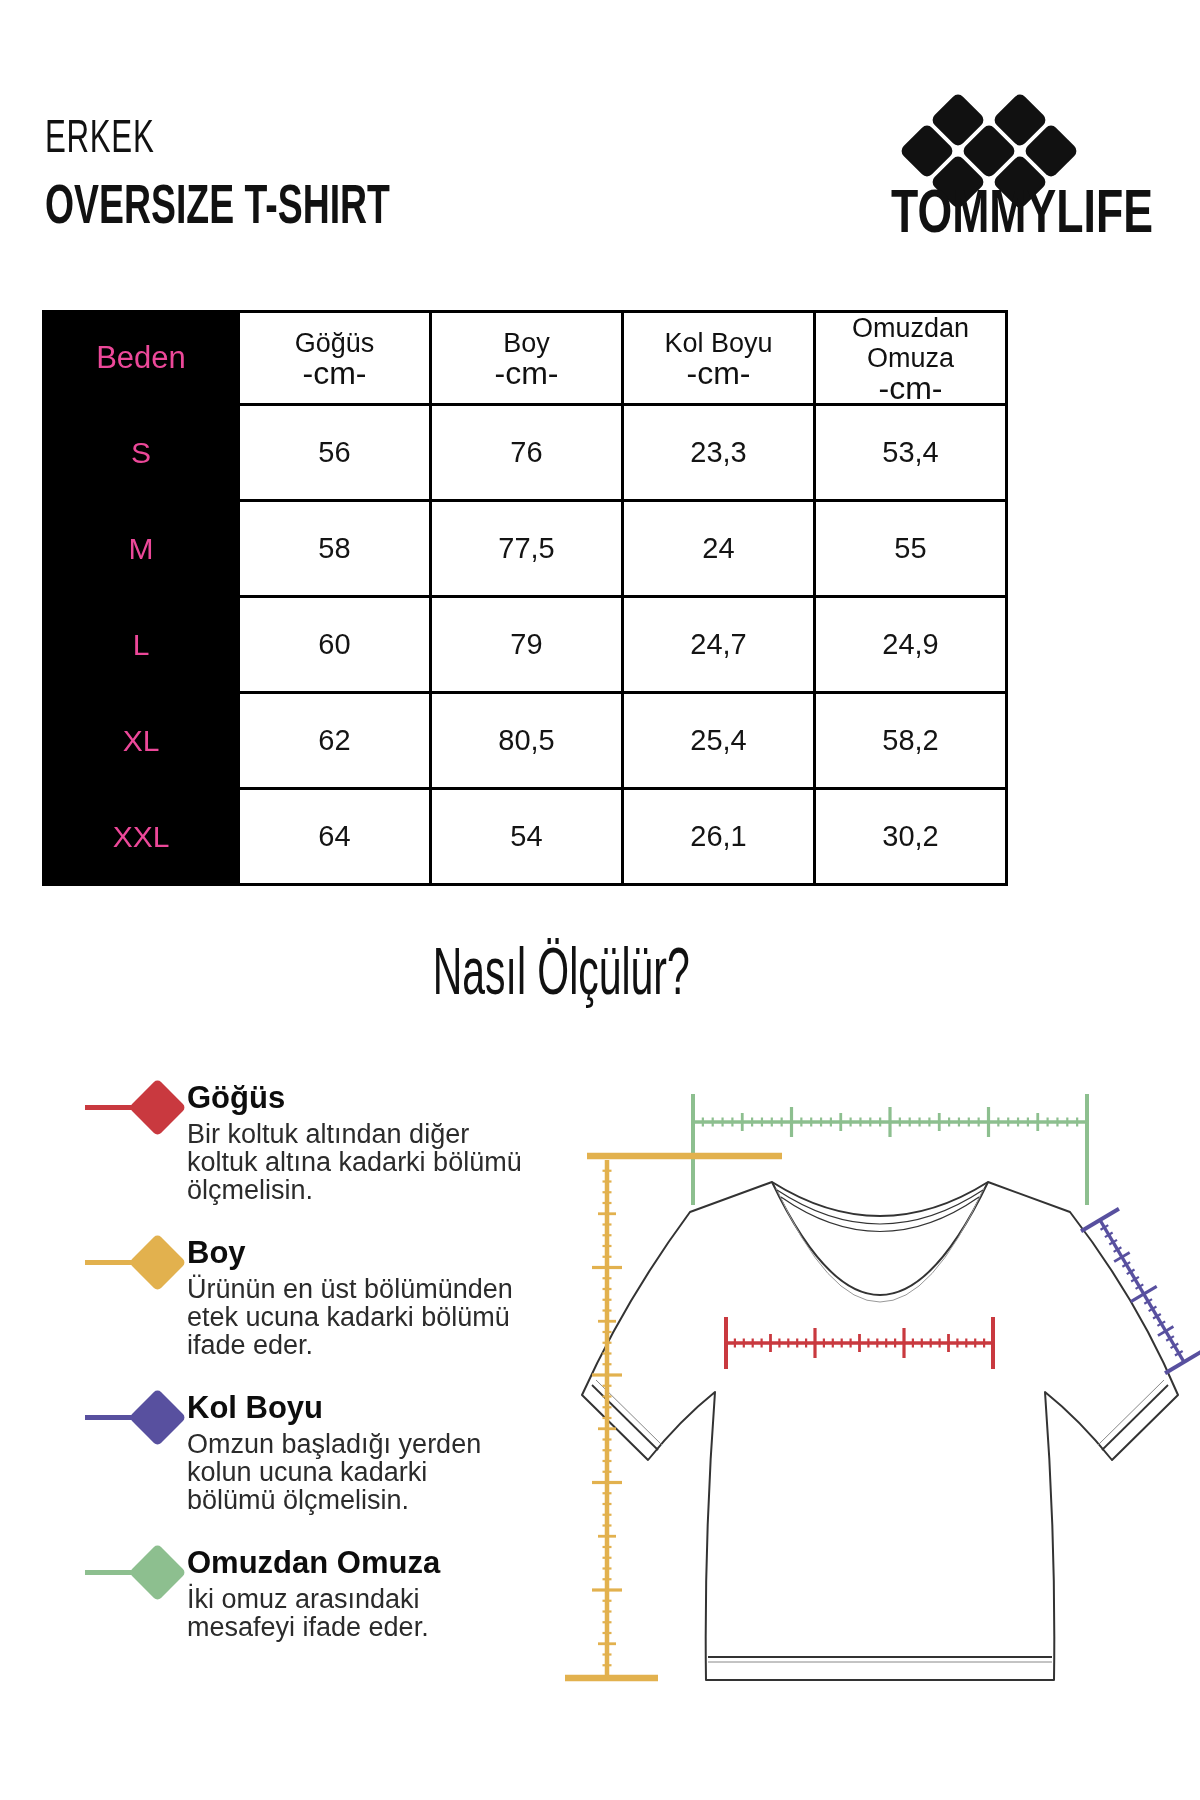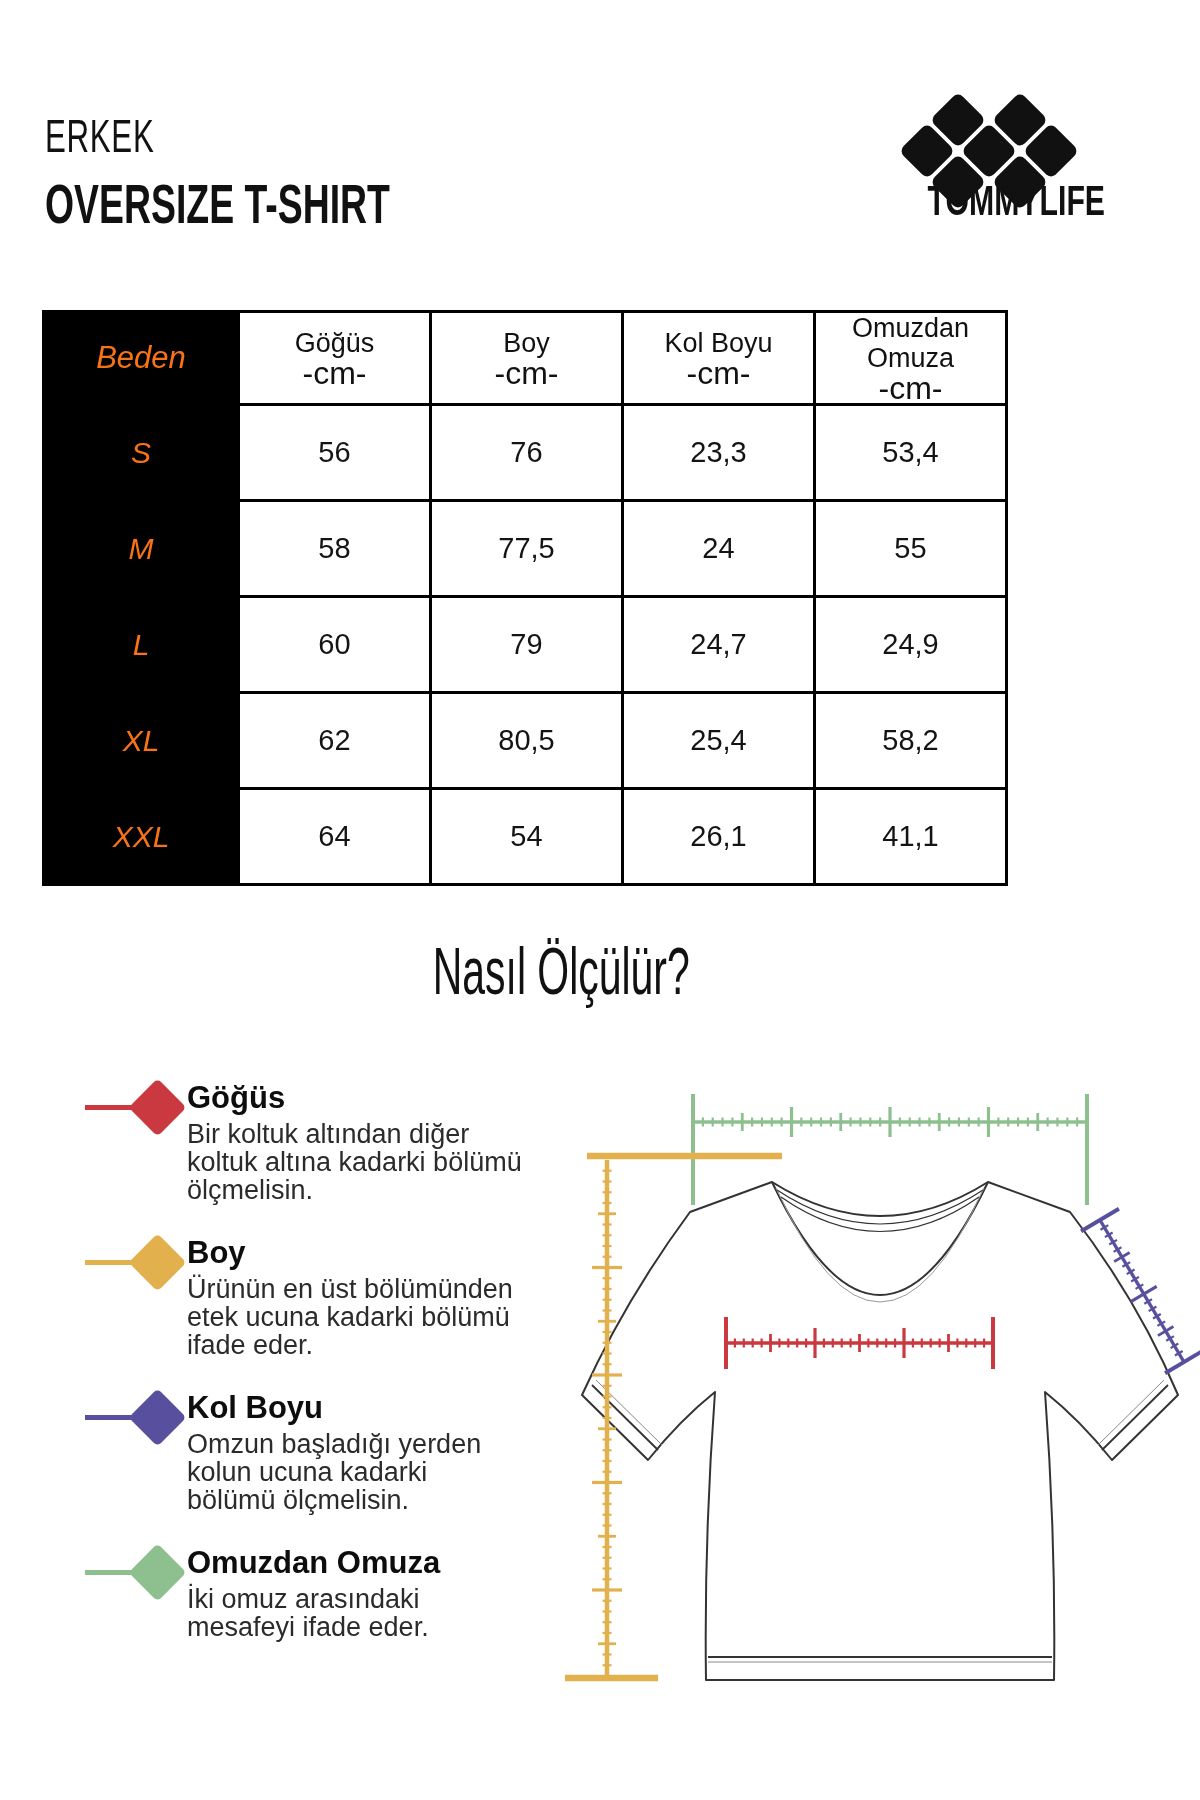--- a/index.html
+++ b/index.html
@@ -9,26 +9,26 @@
   }
   .condensed{display:inline-block;transform:scaleX(0.68);transform-origin:left center;white-space:nowrap;}
   .condensed.center{transform-origin:center center;}
 
   
   .hdr-left{position:absolute;left:45px;top:112px;}
   .hdr-category{font-size:46px;font-weight:300;letter-spacing:1px;line-height:1.05;}
   .hdr-product{font-size:55px;font-weight:800;letter-spacing:0px;line-height:1.05;margin-top:16px;}
   .logo-wrap{position:absolute;left:893px;top:76px;width:190px;height:150px;}
   .logo-diamond{position:absolute;width:40px;height:40px;border-radius:7px;transform:rotate(45deg);background:#111;}
-  .brand-text{position:absolute;left:840px;top:180px;width:300px;text-align:right;font-size:42px;font-weight:800;line-height:1.0;}
+  .brand-text{position:absolute;left:840px;top:180px;width:300px;text-align:left;font-size:62px;font-weight:800;line-height:1.0;}
 
   
   table.size-table{position:absolute;left:42px;top:310px;width:963px;border-collapse:collapse;table-layout:fixed;}
   .size-table td,.size-table th{border:3px solid #000;text-align:center;vertical-align:middle;padding:0;}
-  .size-table .black-cell{background:#000;color:#f97316;border-color:#000;font-style:italic;}
+  .size-table .black-cell{background:#000;color:#ec4899;border-color:#000;}
   .size-table thead tr{height:88px;}
   .size-table tbody tr{height:96px;}
   .col-title{font-size:27px;font-weight:400;line-height:30px;padding:0 8px;}
   .col-unit{font-size:32px;font-weight:400;line-height:30px;}
   .beden-hdr{font-size:31px;font-weight:400;}
   .size-label{font-size:30px;font-weight:400;}
   .cell-val{font-size:29px;font-weight:400;color:#141414;margin-top:22px;}
 
   
   .measure-title{position:absolute;left:1px;top:933px;width:1120px;text-align:center;font-size:66px;font-weight:400;}
@@ -119,21 +119,21 @@
       <td class="cell-val">62</td>
       <td class="cell-val">80,5</td>
       <td class="cell-val">25,4</td>
       <td class="cell-val">58,2</td>
     </tr>
     <tr>
       <td class="black-cell size-label">XXL</td>
       <td class="cell-val">64</td>
       <td class="cell-val">54</td>
       <td class="cell-val">26,1</td>
-      <td class="cell-val">41,1</td>
+      <td class="cell-val">30,2</td>
     </tr>
   </tbody>
 </table>
 
 <div class="measure-title"><span class="condensed">Nasıl Ölçülür?</span></div>
 
 <div class="legend">
   <div class="legend-item">
     <div class="legend-marker">
       <div class="legend-line" style="background-color: rgb(201, 57, 63);"></div>

